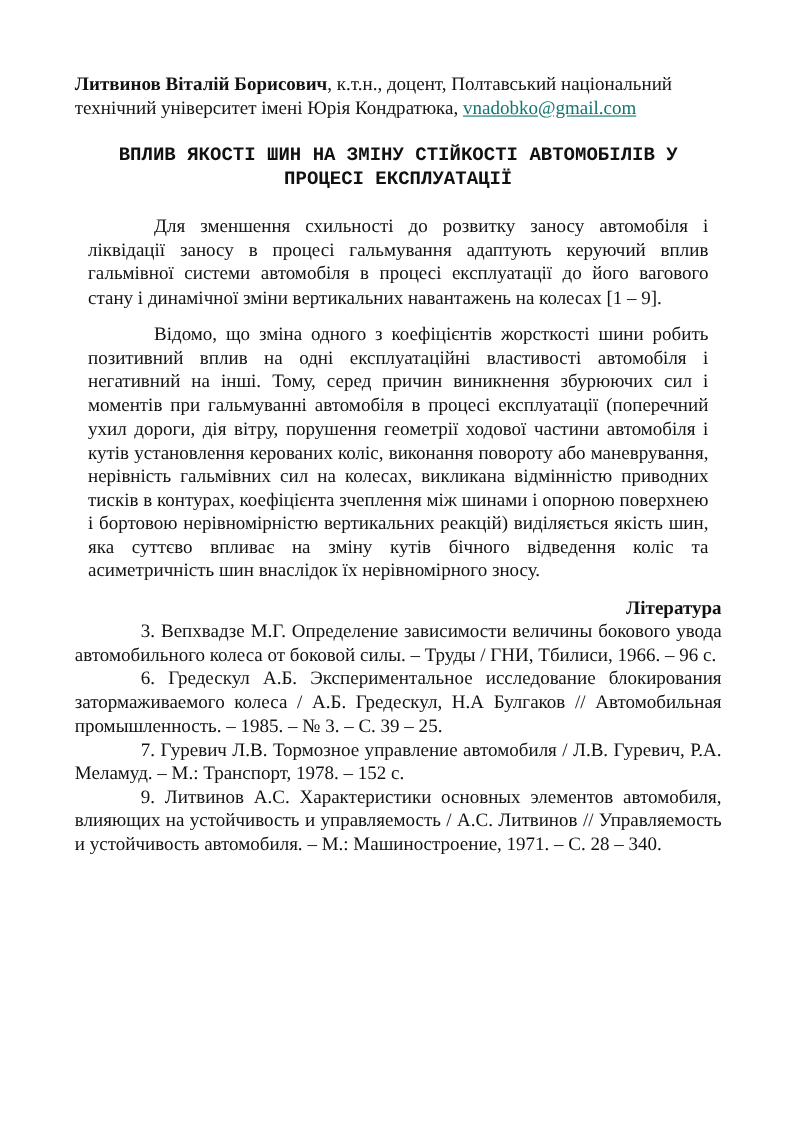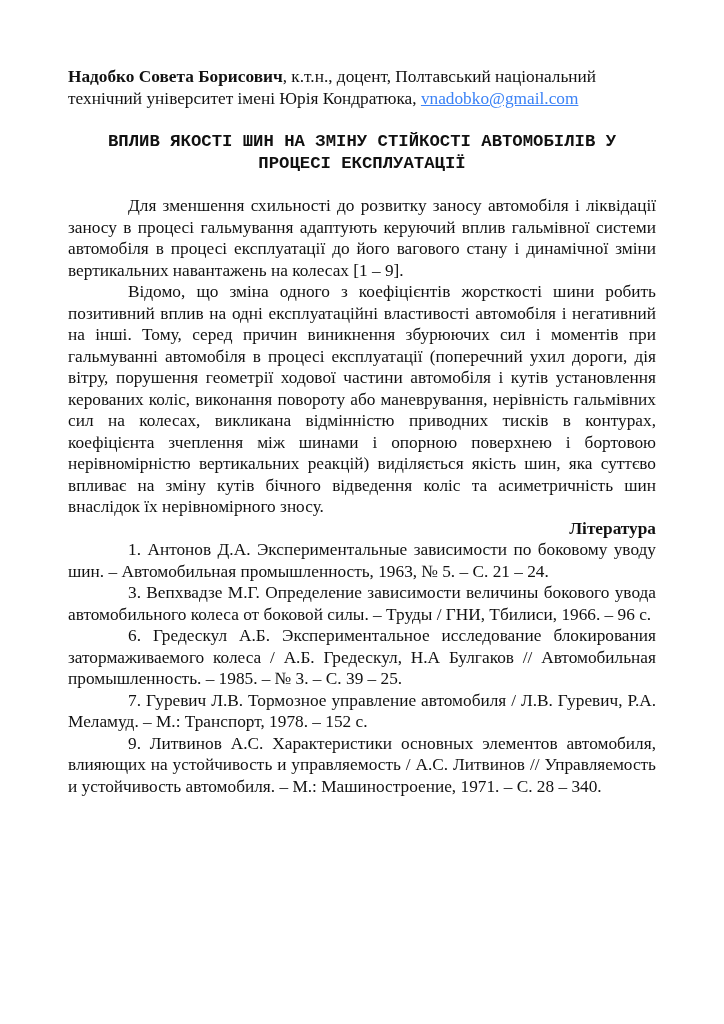--- a/index.html
+++ b/index.html
@@ -4,40 +4,39 @@
 <style>
   html, body { margin: 0; padding: 0; background: #ffffff; }
   body { width: 724px; height: 1024px; overflow: hidden; position: relative; }
   .page {
     position: absolute; left: 68px; top: 66px; width: 588px;
     font-family: "Liberation Serif", "DejaVu Serif", serif;
     font-size: 17.3px; line-height: 21.5px; color: #111;
   }
   .author { margin: 0; text-align: left; }
   .author b { font-weight: bold; }
-  .email { color: #3b82f6; text-decoration: underline; }
+  .email { color: #0f766e; text-decoration: underline; }
   .title {
     margin: 22px 0 0 0; text-align: center; font-weight: bold; font-size: 17.3px; line-height: 21.5px; font-family: Liberation Mono, monospace;
   }
-  .para { margin: 0; text-align: justify; text-indent: 60px; }
+  .para { margin: 12px; text-align: justify; text-indent: 60px; }
   .para.first { margin-top: 21px; }
   .lit-heading { margin: 0; text-align: right; font-weight: bold; }
   .ref { margin: 0; text-align: justify; text-indent: 60px; }
 </style>
 </head>
 <body>
 
 <div class="page">
-  <p class="author"><b>Надобко Совета Борисович</b><span>, к.т.н., доцент, Полтавський національний технічний університет імені Юрія Кондратюка, </span><a class="email">vnadobko@gmail.com</a></p>
+  <p class="author"><b>Литвинов Віталій Борисович</b><span>, к.т.н., доцент, Полтавський національний технічний університет імені Юрія Кондратюка, </span><a class="email">vnadobko@gmail.com</a></p>
 
   <p class="title">ВПЛИВ ЯКОСТІ ШИН НА ЗМІНУ СТІЙКОСТІ АВТОМОБІЛІВ У ПРОЦЕСІ ЕКСПЛУАТАЦІЇ</p>
 
   <p class="para first">Для зменшення схильності до розвитку заносу автомобіля і ліквідації заносу в процесі гальмування адаптують керуючий вплив гальмівної системи автомобіля в процесі експлуатації до його вагового стану і динамічної зміни вертикальних навантажень на колесах [1 – 9].</p>
   <p class="para">Відомо, що зміна одного з коефіцієнтів жорсткості шини робить позитивний вплив на одні експлуатаційні властивості автомобіля і негативний на інші. Тому, серед причин виникнення збурюючих сил і моментів при гальмуванні автомобіля в процесі експлуатації (поперечний ухил дороги, дія вітру, порушення геометрії ходової частини автомобіля і кутів установлення керованих коліс, виконання повороту або маневрування, нерівність гальмівних сил на колесах, викликана відмінністю приводних тисків в контурах, коефіцієнта зчеплення між шинами і опорною поверхнею і бортовою нерівномірністю вертикальних реакцій) виділяється якість шин, яка суттєво впливає на зміну кутів бічного відведення коліс та асиметричність шин внаслідок їх нерівномірного зносу.</p>
 
   <p class="lit-heading">Література</p>
 
-  <p class="ref">1. Антонов Д.А. Экспериментальные зависимости по боковому уводу шин. – Автомобильная промышленность, 1963, № 5. – С. 21 – 24.</p>
   <p class="ref">3. Вепхвадзе М.Г. Определение зависимости величины бокового увода автомобильного колеса от боковой силы. – Труды / ГНИ, Тбилиси, 1966. – 96 с.</p>
   <p class="ref">6. Гредескул А.Б. Экспериментальное исследование блокирования затормаживаемого колеса / А.Б. Гредескул, Н.А Булгаков // Автомобильная промышленность. – 1985. – № 3. – С. 39 – 25.</p>
   <p class="ref">7. Гуревич Л.В. Тормозное управление автомобиля / Л.В. Гуревич, Р.А. Меламуд. – М.: Транспорт, 1978. – 152 с.</p>
   <p class="ref">9. Литвинов А.С. Характеристики основных элементов автомобиля, влияющих на устойчивость и управляемость / А.С. Литвинов // Управляемость и устойчивость автомобиля. – М.: Машиностроение, 1971. – С. 28 – 340.</p>
 </div>
 
 </body></html>

